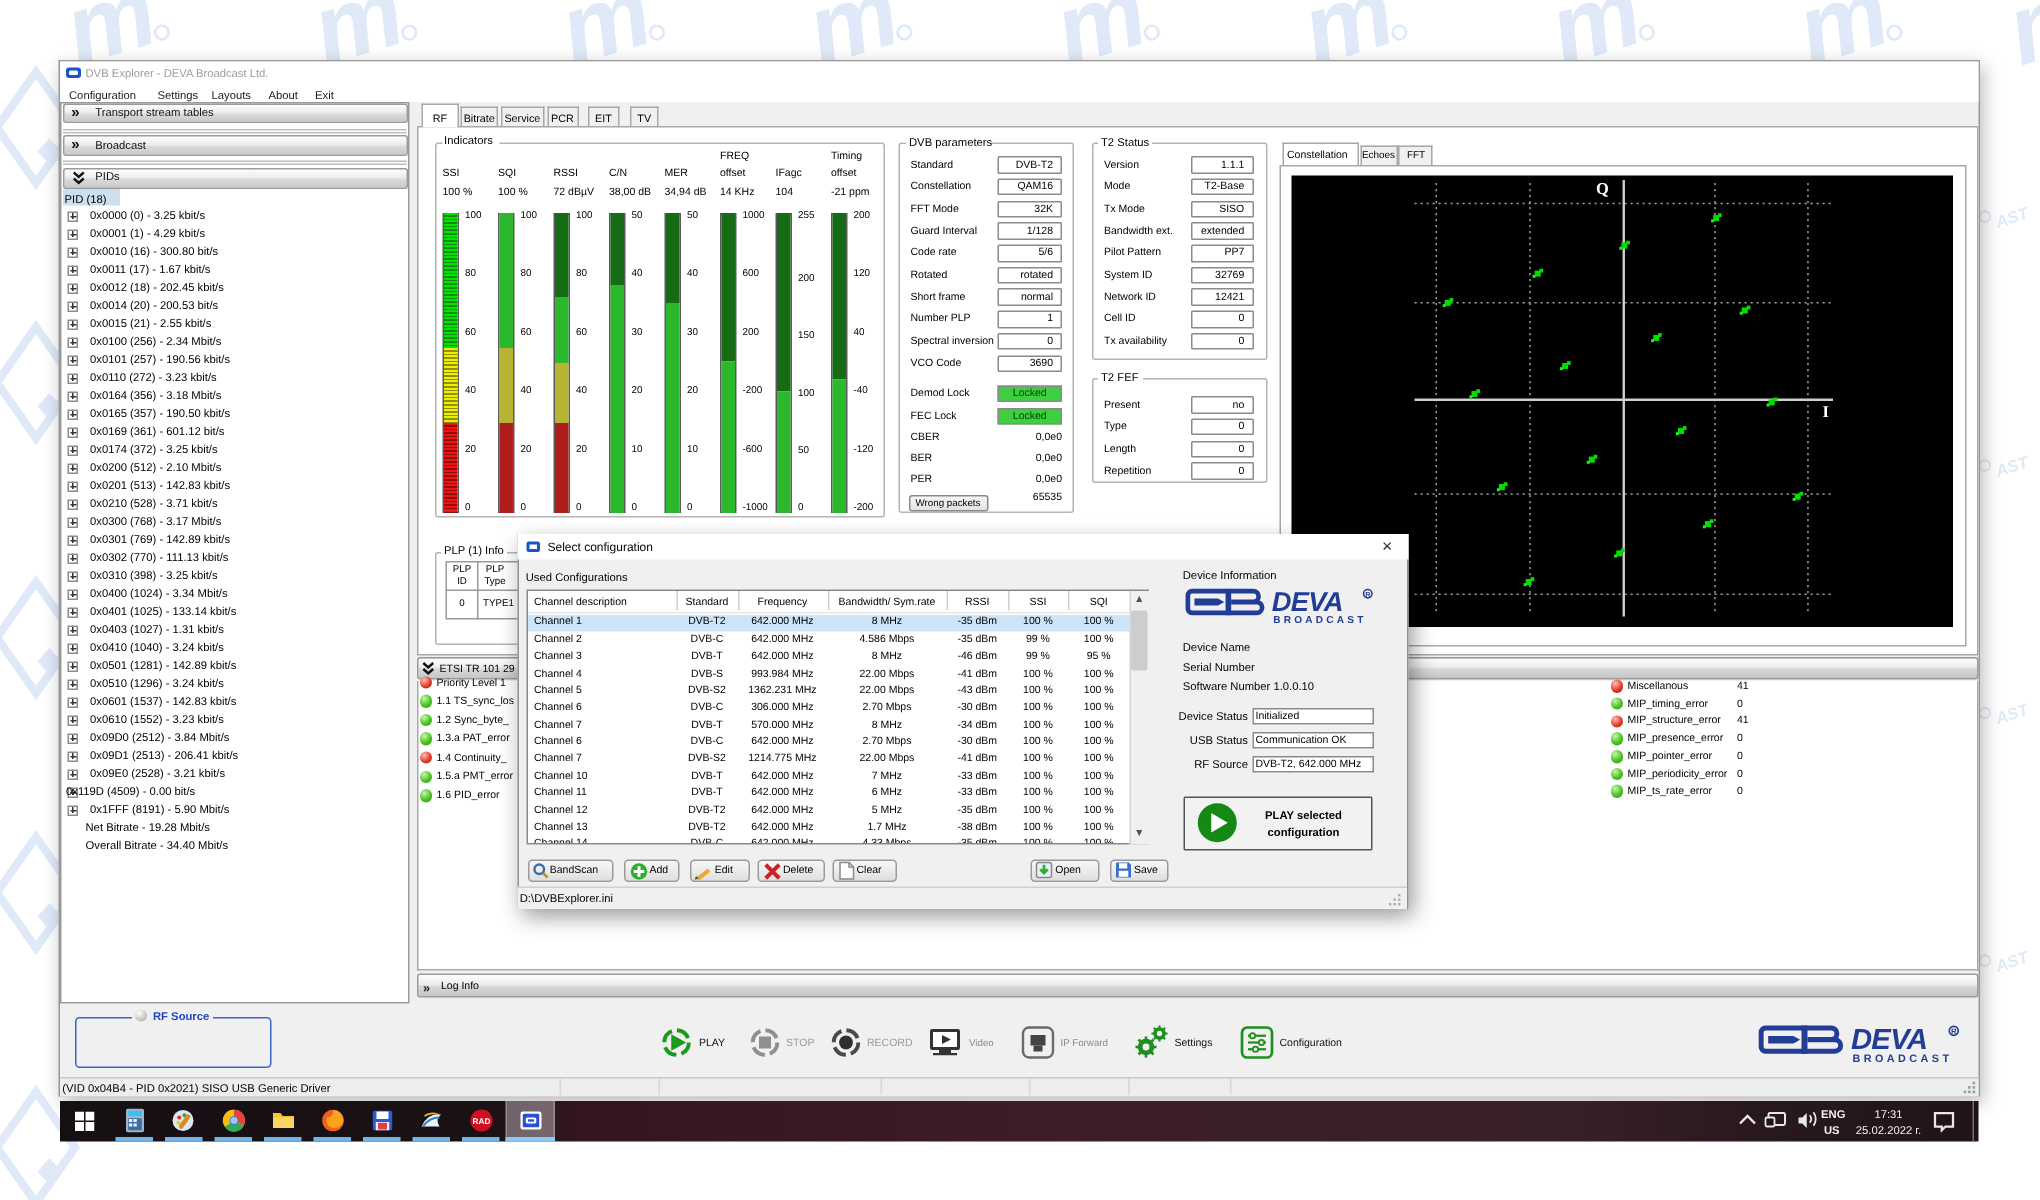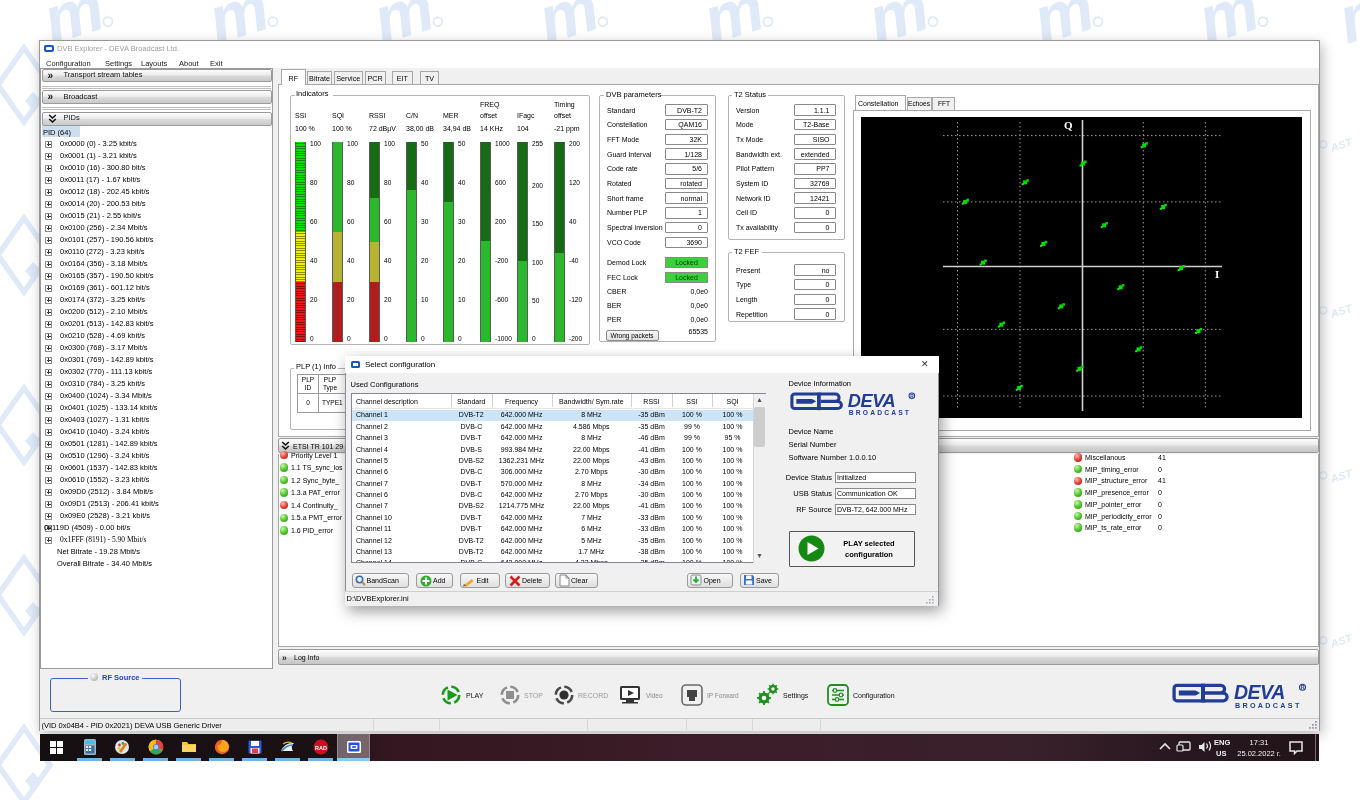--- a/index.html
+++ b/index.html
@@ -99,29 +99,29 @@
 <div class="a" style="left:47.5px;top:91px;width:11px;height:11px;font-size:10px;line-height:11px;color:#111;font-weight:bold">»</div>
 <div class="a" style="left:63.5px;top:91.5px;font-size:7.5px;line-height:9.5px;color:#111;white-space:nowrap;">Broadcast</div>
 <div class="a" style="left:42px;top:107px;width:229px;height:1px;background:#bdbdbd"></div>
 <div class="a" style="left:42px;top:109px;width:229px;height:1px;background:#bdbdbd"></div>
 <div class="a" style="left:41.5px;top:112px;width:230px;height:13.5px;background:linear-gradient(#fdfdfd,#ececec 45%,#dadada 55%,#c9c9c9);border:1px solid #9a9a9a;border-radius:2px"></div>
 <svg class="a" style="left:47.5px;top:114px" width="9" height="10" viewBox="0 0 9 10">
     <path d="M1.2,1 L4.5,4 L7.8,1 M1.2,5 L4.5,8 L7.8,5" fill="none" stroke="#111" stroke-width="1.6"></path>
   </svg>
 <div class="a" style="left:63.5px;top:113.25px;font-size:7.5px;line-height:9.5px;color:#111;white-space:nowrap;">PIDs</div>
 <div class="a" style="left:41.5px;top:126px;width:38px;height:11px;background:#cddef0"></div>
-<div class="a" style="left:43px;top:128px;font-size:7.5px;line-height:9.5px;color:#000;white-space:nowrap;">PID (64)</div>
+<div class="a" style="left:43px;top:128px;font-size:7.5px;line-height:9.5px;color:#000;white-space:nowrap;">PID (18)</div>
 <div class="a" style="left:45px;top:140.5px;width:7px;height:7px;background:#fff;border:1px solid #8c8c8c"></div>
 <div class="a" style="left:46.5px;top:143.5px;width:4px;height:1px;background:#333"></div>
 <div class="a" style="left:48px;top:142px;width:1px;height:4px;background:#333"></div>
 <div class="a" style="left:60px;top:139px;font-size:7.5px;line-height:9.5px;color:#000;white-space:nowrap;">0x0000 (0) - 3.25 kbit/s</div>
 <div class="a" style="left:45px;top:152.5px;width:7px;height:7px;background:#fff;border:1px solid #8c8c8c"></div>
 <div class="a" style="left:46.5px;top:155.5px;width:4px;height:1px;background:#333"></div>
 <div class="a" style="left:48px;top:154px;width:1px;height:4px;background:#333"></div>
-<div class="a" style="left:60px;top:151px;font-size:7.5px;line-height:9.5px;color:#000;white-space:nowrap;">0x0001 (1) - 3.21 kbit/s</div>
+<div class="a" style="left:60px;top:151px;font-size:7.5px;line-height:9.5px;color:#000;white-space:nowrap;">0x0001 (1) - 4.29 kbit/s</div>
 <div class="a" style="left:45px;top:164.5px;width:7px;height:7px;background:#fff;border:1px solid #8c8c8c"></div>
 <div class="a" style="left:46.5px;top:167.5px;width:4px;height:1px;background:#333"></div>
 <div class="a" style="left:48px;top:166px;width:1px;height:4px;background:#333"></div>
 <div class="a" style="left:60px;top:163px;font-size:7.5px;line-height:9.5px;color:#000;white-space:nowrap;">0x0010 (16) - 300.80 bit/s</div>
 <div class="a" style="left:45px;top:176.5px;width:7px;height:7px;background:#fff;border:1px solid #8c8c8c"></div>
 <div class="a" style="left:46.5px;top:179.5px;width:4px;height:1px;background:#333"></div>
 <div class="a" style="left:48px;top:178px;width:1px;height:4px;background:#333"></div>
 <div class="a" style="left:60px;top:175px;font-size:7.5px;line-height:9.5px;color:#000;white-space:nowrap;">0x0011 (17) - 1.67 kbit/s</div>
 <div class="a" style="left:45px;top:188.5px;width:7px;height:7px;background:#fff;border:1px solid #8c8c8c"></div>
 <div class="a" style="left:46.5px;top:191.5px;width:4px;height:1px;background:#333"></div>
@@ -167,37 +167,37 @@
 <div class="a" style="left:46.5px;top:311.5px;width:4px;height:1px;background:#333"></div>
 <div class="a" style="left:48px;top:310px;width:1px;height:4px;background:#333"></div>
 <div class="a" style="left:60px;top:307px;font-size:7.5px;line-height:9.5px;color:#000;white-space:nowrap;">0x0200 (512) - 2.10 Mbit/s</div>
 <div class="a" style="left:45px;top:320.5px;width:7px;height:7px;background:#fff;border:1px solid #8c8c8c"></div>
 <div class="a" style="left:46.5px;top:323.5px;width:4px;height:1px;background:#333"></div>
 <div class="a" style="left:48px;top:322px;width:1px;height:4px;background:#333"></div>
 <div class="a" style="left:60px;top:319px;font-size:7.5px;line-height:9.5px;color:#000;white-space:nowrap;">0x0201 (513) - 142.83 kbit/s</div>
 <div class="a" style="left:45px;top:332.5px;width:7px;height:7px;background:#fff;border:1px solid #8c8c8c"></div>
 <div class="a" style="left:46.5px;top:335.5px;width:4px;height:1px;background:#333"></div>
 <div class="a" style="left:48px;top:334px;width:1px;height:4px;background:#333"></div>
-<div class="a" style="left:60px;top:331px;font-size:7.5px;line-height:9.5px;color:#000;white-space:nowrap;">0x0210 (528) - 4.69 kbit/s</div>
+<div class="a" style="left:60px;top:331px;font-size:7.5px;line-height:9.5px;color:#000;white-space:nowrap;">0x0210 (528) - 3.71 kbit/s</div>
 <div class="a" style="left:45px;top:344.5px;width:7px;height:7px;background:#fff;border:1px solid #8c8c8c"></div>
 <div class="a" style="left:46.5px;top:347.5px;width:4px;height:1px;background:#333"></div>
 <div class="a" style="left:48px;top:346px;width:1px;height:4px;background:#333"></div>
 <div class="a" style="left:60px;top:343px;font-size:7.5px;line-height:9.5px;color:#000;white-space:nowrap;">0x0300 (768) - 3.17 Mbit/s</div>
 <div class="a" style="left:45px;top:356.5px;width:7px;height:7px;background:#fff;border:1px solid #8c8c8c"></div>
 <div class="a" style="left:46.5px;top:359.5px;width:4px;height:1px;background:#333"></div>
 <div class="a" style="left:48px;top:358px;width:1px;height:4px;background:#333"></div>
 <div class="a" style="left:60px;top:355px;font-size:7.5px;line-height:9.5px;color:#000;white-space:nowrap;">0x0301 (769) - 142.89 kbit/s</div>
 <div class="a" style="left:45px;top:368.5px;width:7px;height:7px;background:#fff;border:1px solid #8c8c8c"></div>
 <div class="a" style="left:46.5px;top:371.5px;width:4px;height:1px;background:#333"></div>
 <div class="a" style="left:48px;top:370px;width:1px;height:4px;background:#333"></div>
 <div class="a" style="left:60px;top:367px;font-size:7.5px;line-height:9.5px;color:#000;white-space:nowrap;">0x0302 (770) - 111.13 kbit/s</div>
 <div class="a" style="left:45px;top:380.5px;width:7px;height:7px;background:#fff;border:1px solid #8c8c8c"></div>
 <div class="a" style="left:46.5px;top:383.5px;width:4px;height:1px;background:#333"></div>
 <div class="a" style="left:48px;top:382px;width:1px;height:4px;background:#333"></div>
-<div class="a" style="left:60px;top:379px;font-size:7.5px;line-height:9.5px;color:#000;white-space:nowrap;">0x0310 (784) - 3.25 kbit/s</div>
+<div class="a" style="left:60px;top:379px;font-size:7.5px;line-height:9.5px;color:#000;white-space:nowrap;">0x0310 (398) - 3.25 kbit/s</div>
 <div class="a" style="left:45px;top:392.5px;width:7px;height:7px;background:#fff;border:1px solid #8c8c8c"></div>
 <div class="a" style="left:46.5px;top:395.5px;width:4px;height:1px;background:#333"></div>
 <div class="a" style="left:48px;top:394px;width:1px;height:4px;background:#333"></div>
 <div class="a" style="left:60px;top:391px;font-size:7.5px;line-height:9.5px;color:#000;white-space:nowrap;">0x0400 (1024) - 3.34 Mbit/s</div>
 <div class="a" style="left:45px;top:404.5px;width:7px;height:7px;background:#fff;border:1px solid #8c8c8c"></div>
 <div class="a" style="left:46.5px;top:407.5px;width:4px;height:1px;background:#333"></div>
 <div class="a" style="left:48px;top:406px;width:1px;height:4px;background:#333"></div>
 <div class="a" style="left:60px;top:403px;font-size:7.5px;line-height:9.5px;color:#000;white-space:nowrap;">0x0401 (1025) - 133.14 kbit/s</div>
 <div class="a" style="left:45px;top:416.5px;width:7px;height:7px;background:#fff;border:1px solid #8c8c8c"></div>
 <div class="a" style="left:46.5px;top:419.5px;width:4px;height:1px;background:#333"></div>
@@ -235,21 +235,21 @@
 <div class="a" style="left:46.5px;top:515.5px;width:4px;height:1px;background:#333"></div>
 <div class="a" style="left:48px;top:514px;width:1px;height:4px;background:#333"></div>
 <div class="a" style="left:60px;top:511px;font-size:7.5px;line-height:9.5px;color:#000;white-space:nowrap;">0x09E0 (2528) - 3.21 kbit/s</div>
 <div class="a" style="left:45px;top:524.5px;width:7px;height:7px;background:#fff;border:1px solid #8c8c8c"></div>
 <div class="a" style="left:46.5px;top:527.5px;width:4px;height:1px;background:#333"></div>
 <div class="a" style="left:48px;top:526px;width:1px;height:4px;background:#333"></div>
 <div class="a" style="left:44px;top:523px;font-size:7.5px;line-height:9.5px;color:#000;white-space:nowrap;">0x119D (4509) - 0.00 bit/s</div>
 <div class="a" style="left:45px;top:536.5px;width:7px;height:7px;background:#fff;border:1px solid #8c8c8c"></div>
 <div class="a" style="left:46.5px;top:539.5px;width:4px;height:1px;background:#333"></div>
 <div class="a" style="left:48px;top:538px;width:1px;height:4px;background:#333"></div>
-<div class="a" style="left:60px;top:535px;font-size:7.5px;line-height:9.5px;color:#000;white-space:nowrap;font-family:Liberation Serif, serif;">0x1FFF (8191) - 5.90 Mbit/s</div>
+<div class="a" style="left:60px;top:535px;font-size:7.5px;line-height:9.5px;color:#000;white-space:nowrap;">0x1FFF (8191) - 5.90 Mbit/s</div>
 <div class="a" style="left:57px;top:547px;font-size:7.5px;line-height:9.5px;color:#000;white-space:nowrap;">Net Bitrate - 19.28 Mbit/s</div>
 <div class="a" style="left:57px;top:559px;font-size:7.5px;line-height:9.5px;color:#000;white-space:nowrap;">Overall Bitrate - 34.40 Mbit/s</div>
 <div class="a" style="left:50px;top:678px;width:131px;height:34px;border:1px solid #3c64c8;border-radius:3px"></div>
 <div class="a" style="left:88px;top:671.5px;width:54px;height:10px;background:#f0f0f0"></div>
 <div class="a" style="left:90px;top:672.5px;width:8px;height:8px;border-radius:50%;background:radial-gradient(circle at 35% 30%,#fdfdfd,#bdbdbd 70%,#9a9a9a)"></div>
 <div class="a" style="left:102px;top:673px;font-size:7.5px;line-height:9.5px;color:#2244bb;white-space:nowrap;font-weight:bold">RF Source</div>
 <div class="a" style="left:277.5px;top:84px;width:1041.5px;height:353px;background:#fff;border:1px solid #a8a8a8"></div>
 <div class="a" style="left:280.5px;top:69px;width:25.5px;height:16px;background:#fff;border:1px solid #a8a8a8;border-bottom:none"></div>
 <div class="a" style="left:280.5px;top:73.5px;font-size:7.2px;line-height:9.2px;color:#000;white-space:nowrap;width:25.5px;text-align:center">RF</div>
 <div class="a" style="left:307px;top:71px;width:25px;height:13px;background:#f0f0f0;border:1px solid #a8a8a8;border-bottom:none"></div>
@@ -666,21 +666,21 @@
     <text x="129.7" y="7.3" font-size="5.2" font-weight="bold" fill="#223d96">R</text>
     <text x="64" y="25.8" font-family="Liberation Sans" font-weight="bold" font-size="7.2" letter-spacing="2.3" fill="#223d96">BROADCAST</text>
   </svg>
 <div class="a" style="left:40px;top:717.5px;width:1279px;height:13.5px;background:#ededed;border-top:1px solid #c9c9c9"></div>
 <div class="a" style="left:373px;top:719px;width:1px;height:11px;background:#d6d6d6"></div>
 <div class="a" style="left:439px;top:719px;width:1px;height:11px;background:#d6d6d6"></div>
 <div class="a" style="left:587px;top:719px;width:1px;height:11px;background:#d6d6d6"></div>
 <div class="a" style="left:686px;top:719px;width:1px;height:11px;background:#d6d6d6"></div>
 <div class="a" style="left:752px;top:719px;width:1px;height:11px;background:#d6d6d6"></div>
 <div class="a" style="left:820px;top:719px;width:1px;height:11px;background:#d6d6d6"></div>
-<div class="a" style="left:41.5px;top:721px;font-size:7.5px;line-height:9.5px;color:#000;white-space:nowrap;">(VID 0x04B4 - PID 0x2021) DEVA USB Generic Driver</div>
+<div class="a" style="left:41.5px;top:721px;font-size:7.5px;line-height:9.5px;color:#000;white-space:nowrap;">(VID 0x04B4 - PID 0x2021) SISO USB Generic Driver</div>
 <svg class="a" style="left:1309px;top:721px" width="9" height="9">
     <rect x="6" y="6" width="1.8" height="1.8" fill="#9aa0a8"></rect>
     <rect x="6" y="3" width="1.8" height="1.8" fill="#9aa0a8"></rect>
     <rect x="6" y="0" width="1.8" height="1.8" fill="#9aa0a8"></rect>
     <rect x="3" y="6" width="1.8" height="1.8" fill="#9aa0a8"></rect>
     <rect x="3" y="3" width="1.8" height="1.8" fill="#9aa0a8"></rect>
     <rect x="0" y="6" width="1.8" height="1.8" fill="#9aa0a8"></rect>
   </svg>
 <div class="a" style="left:344.5px;top:356px;width:594px;height:250px;background:#f0f0f0;border:1px solid #8a9199;box-shadow:3px 5px 14px rgba(0,0,0,.4)"></div>
 <div class="a" style="left:344.5px;top:356px;width:594px;height:16.5px;background:#fff"></div>

